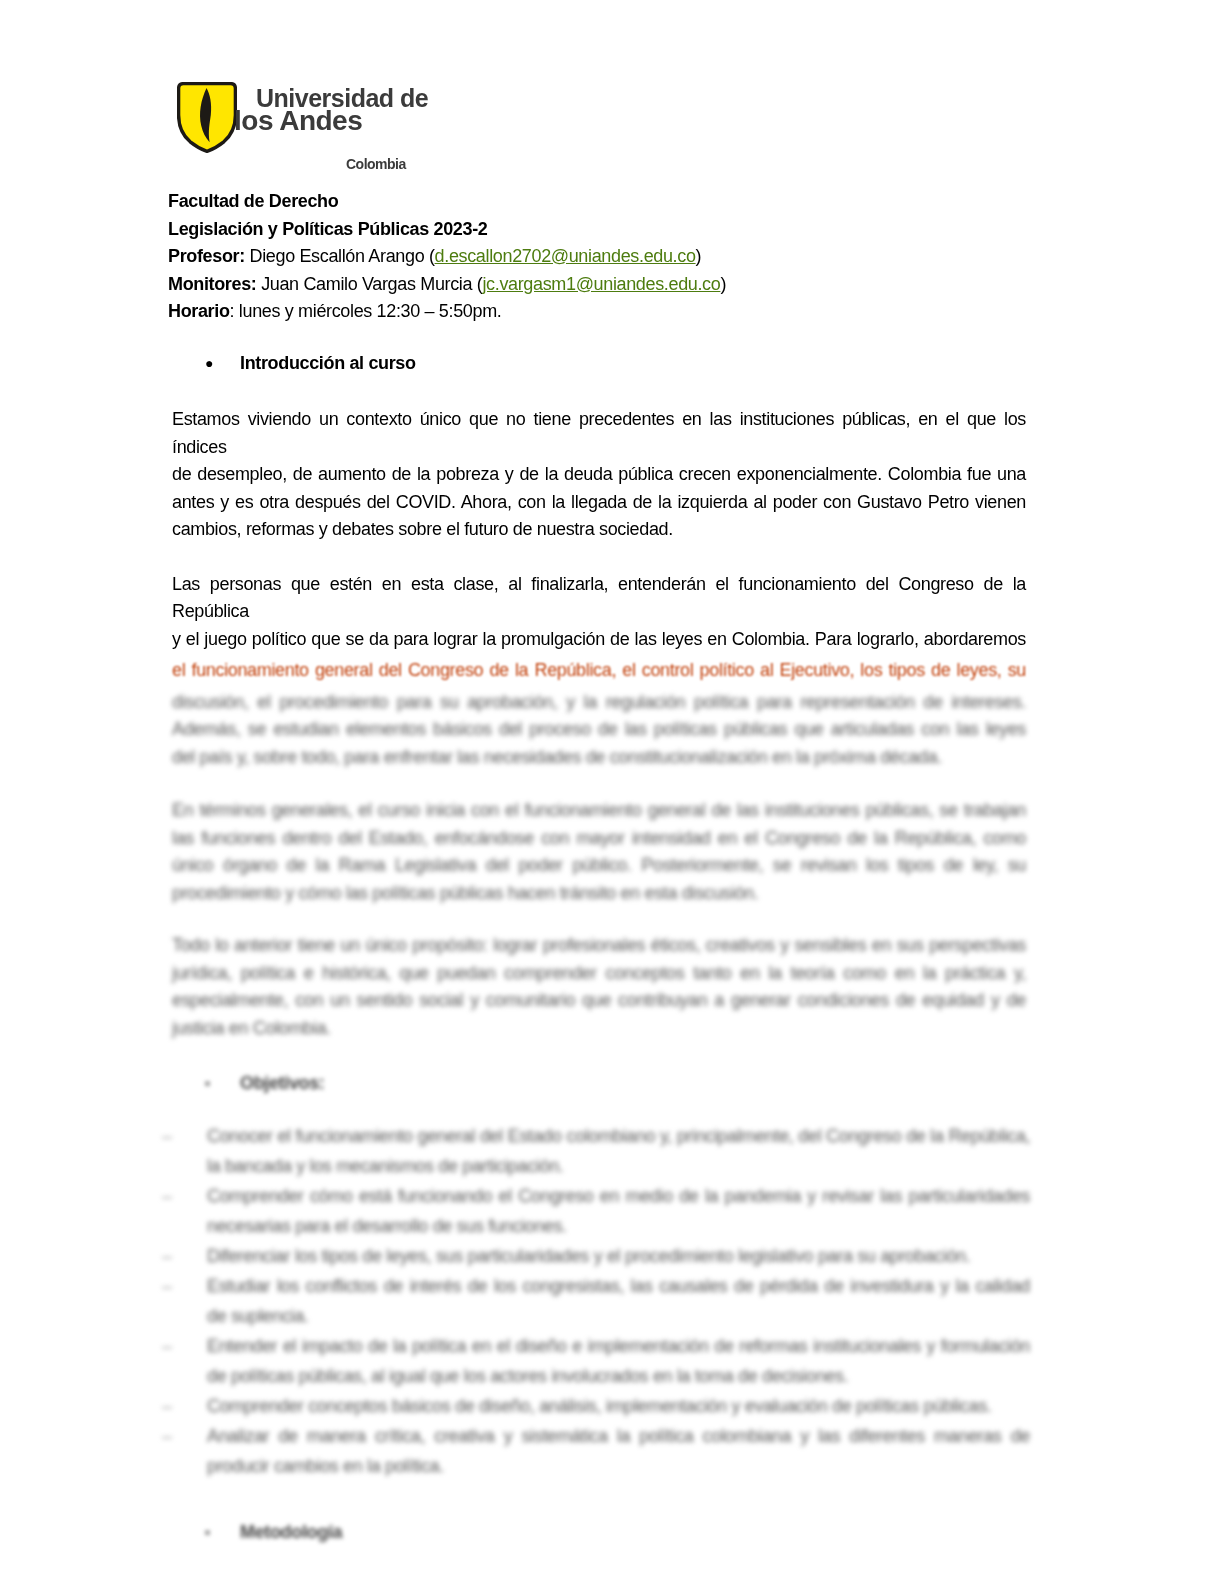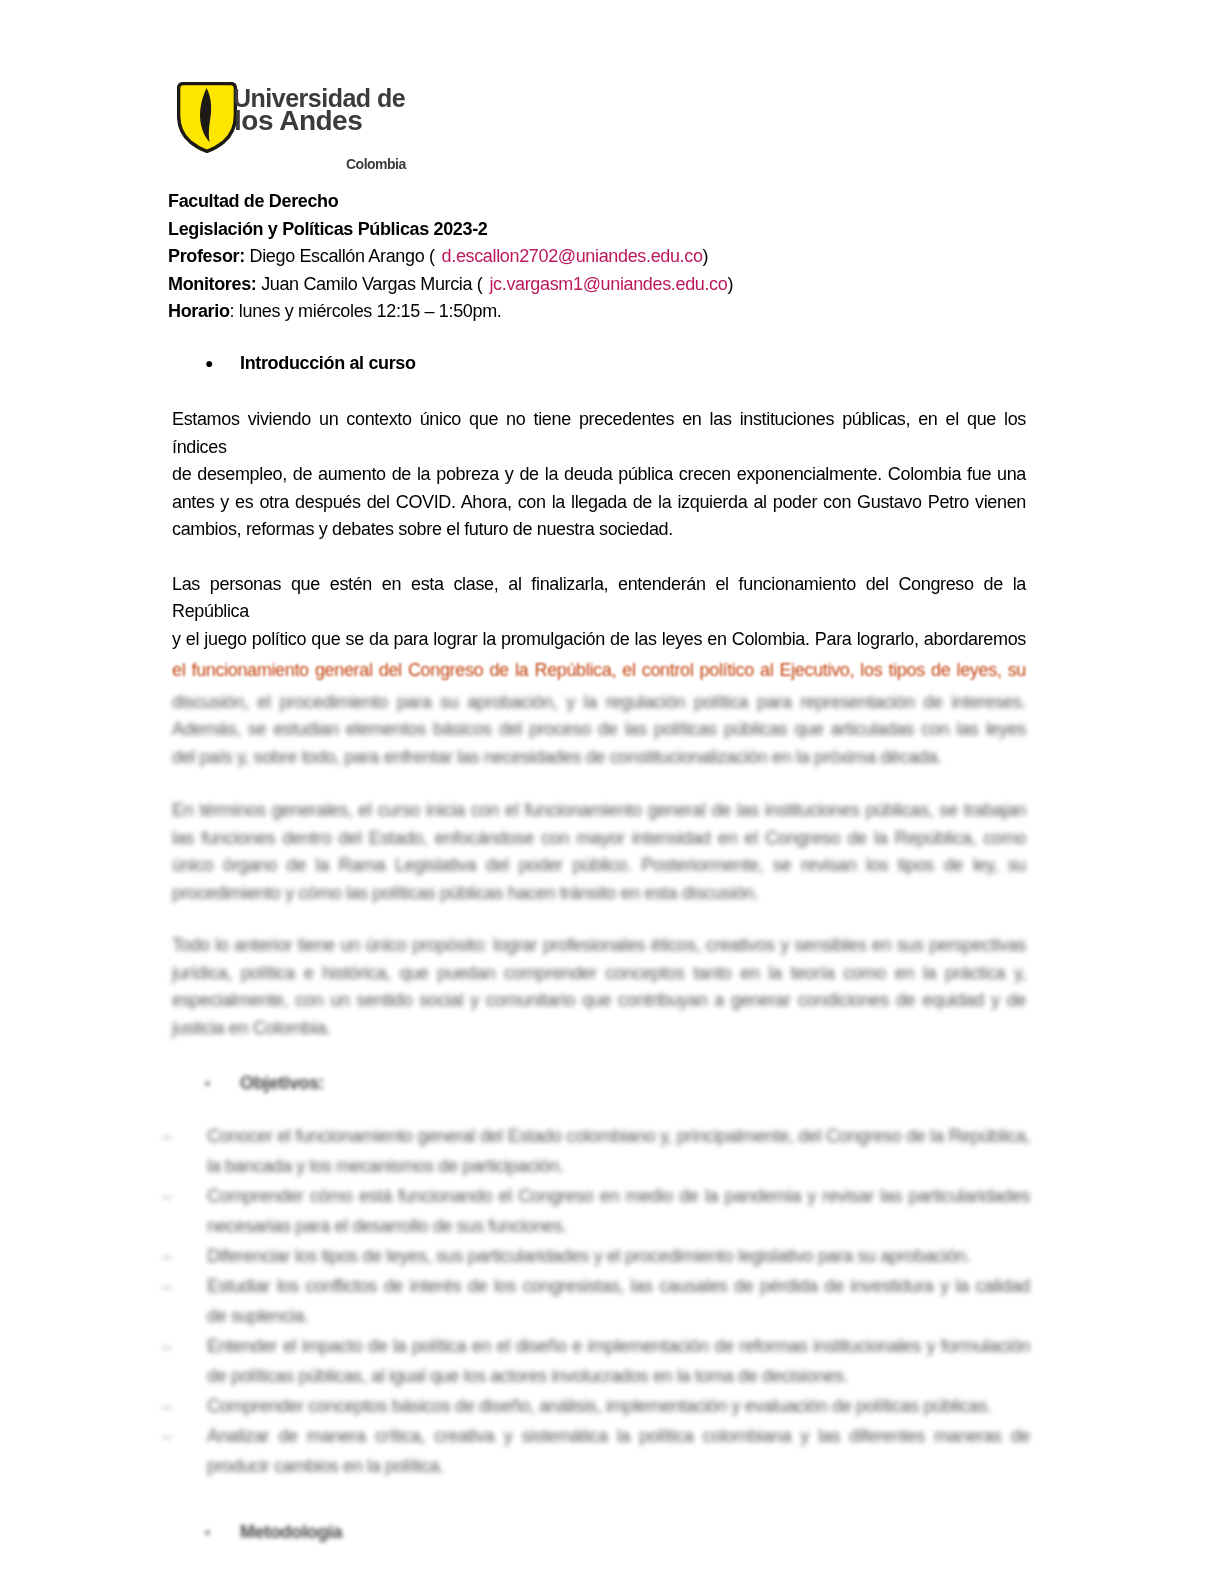--- a/index.html
+++ b/index.html
@@ -6,28 +6,28 @@
   .page{
     width:1224px;height:1584px;background:#ffffff;margin:0 auto;
     box-sizing:border-box;padding:80px 194px 0 168px;overflow:hidden;
     font-family:"Liberation Sans","DejaVu Sans",sans-serif;
     font-size:18px;letter-spacing:-0.35px;color:#000;position:relative;
   }
   
   .logo{position:relative;height:106px;width:100%;}
   .shield{position:absolute;left:9px;top:2px;}
   .lt{position:absolute;font-weight:bold;color:#3b3b3b;letter-spacing:-0.5px;line-height:1;}
-  .lt1{left:65px;top:6px;font-size:25px;}
+  .lt1{left:88px;top:6px;font-size:25px;}
   .lt2{left:66px;top:27px;font-size:28px;}
   .lt3{left:178px;top:77px;font-size:14px;}
   
   .hdr{margin-top:2px;}
   .hline{line-height:27.5px;}
   b{font-weight:bold;}
-  a.email{color:#be185d;cursor:pointer;margin-left:7px;}
+  a.email{color:#4d7c0f;text-decoration:underline;cursor:pointer;}
   
   .sec-h{font-weight:bold;line-height:27.5px;}
   .sec-h{margin-left:37px;}
   .sh-b{display:inline-block;width:35px;font-size:14px;vertical-align:1px;}
   .blur-h{filter:blur(2.3px);color:#454545;}
   
   .para{margin:4px;}
   .pline{line-height:27.5px;text-align:justify;text-align-last:justify;}
   .pline.pl-end{text-align:center;text-align-last:left;}
   .mt-intro{margin-top:24px;}
@@ -69,21 +69,21 @@
     <div class="hline">
       <b>Legislación y Políticas Públicas 2023-2</b>
     </div>
     <div class="hline">
       <b>Profesor:</b><span> Diego Escallón Arango (</span><a class="email">d.escallon2702@uniandes.edu.co</a><span>)</span>
     </div>
     <div class="hline">
       <b>Monitores:</b><span> Juan Camilo Vargas Murcia (</span><a class="email">jc.vargasm1@uniandes.edu.co</a><span>)</span>
     </div>
     <div class="hline">
-      <b>Horario</b><span>: lunes y miércoles 12:15 – 1:50pm.</span>
+      <b>Horario</b><span>: lunes y miércoles 12:30 – 5:50pm.</span>
     </div>
   </div>
 
   <div class="sec-h mt-intro">
     <span class="sh-b">●</span><span>Introducción al curso</span>
   </div>
 
   <div class="para mt-p1">
       <div class="pline">Estamos viviendo un contexto único que no tiene precedentes en las instituciones públicas, en el que los índices</div>
       <div class="pline">de desempleo, de aumento de la pobreza y de la deuda pública crecen exponencialmente. Colombia fue una</div>

